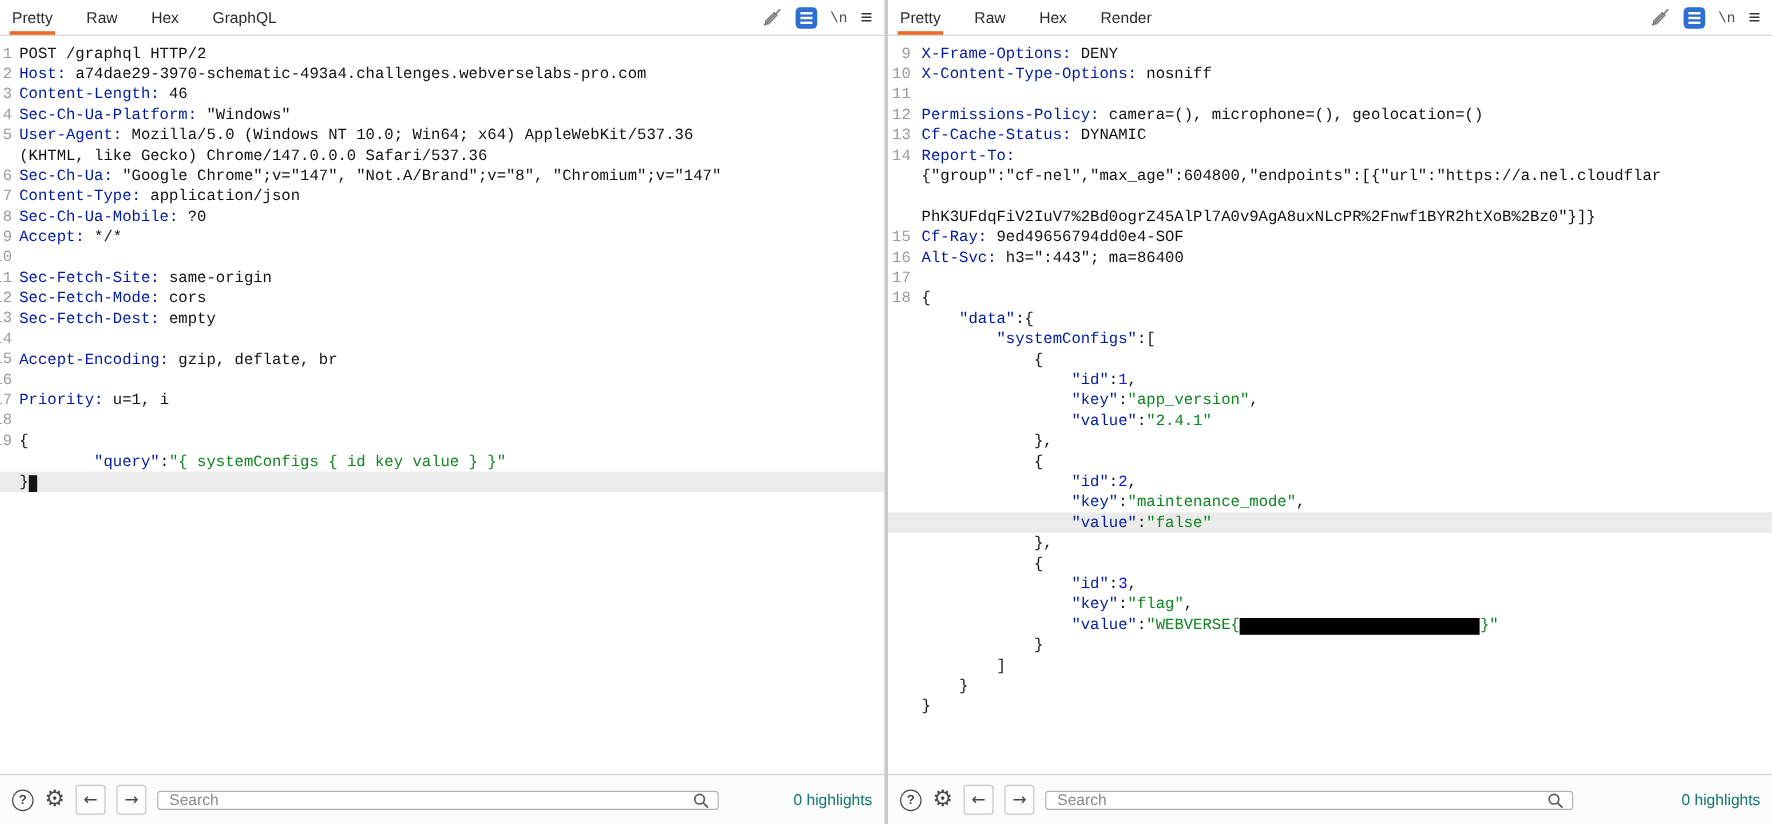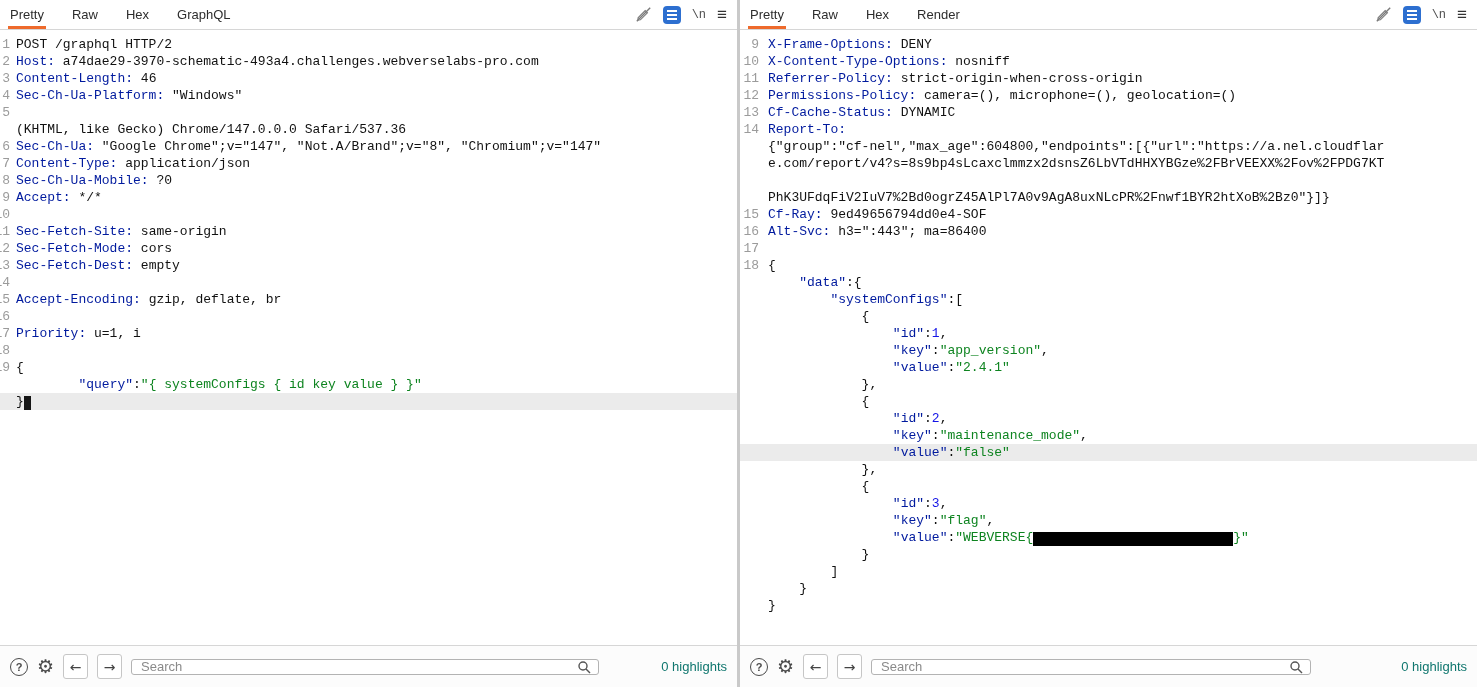--- a/index.html
+++ b/index.html
@@ -88,21 +88,21 @@
           </span>
         <span class="icon nl">\n</span>
         <span class="icon burger">≡</span>
       </div>
     </header>
     <div class="code">
         <div class="code-line"><span class="lnum">1</span><span class="lcontent"><span class="tk-p">POST /graphql HTTP/2</span></span></div>
         <div class="code-line"><span class="lnum">2</span><span class="lcontent"><span class="tk-h">Host:</span><span class="tk-p"> a74dae29-3970-schematic-493a4.challenges.webverselabs-pro.com</span></span></div>
         <div class="code-line"><span class="lnum">3</span><span class="lcontent"><span class="tk-h">Content-Length:</span><span class="tk-p"> 46</span></span></div>
         <div class="code-line"><span class="lnum">4</span><span class="lcontent"><span class="tk-h">Sec-Ch-Ua-Platform:</span><span class="tk-p"> "Windows"</span></span></div>
-        <div class="code-line"><span class="lnum">5</span></div>
+        <div class="code-line"><span class="lnum">5</span><span class="lcontent"><span class="tk-h">User-Agent:</span><span class="tk-p"> Mozilla/5.0 (Windows NT 10.0; Win64; x64) AppleWebKit/537.36</span></span></div>
         <div class="code-line"><span class="lnum"></span><span class="lcontent"><span class="tk-p">(KHTML, like Gecko) Chrome/147.0.0.0 Safari/537.36</span></span></div>
         <div class="code-line"><span class="lnum">6</span><span class="lcontent"><span class="tk-h">Sec-Ch-Ua:</span><span class="tk-p"> "Google Chrome";v="147", "Not.A/Brand";v="8", "Chromium";v="147"</span></span></div>
         <div class="code-line"><span class="lnum">7</span><span class="lcontent"><span class="tk-h">Content-Type:</span><span class="tk-p"> application/json</span></span></div>
         <div class="code-line"><span class="lnum">8</span><span class="lcontent"><span class="tk-h">Sec-Ch-Ua-Mobile:</span><span class="tk-p"> ?0</span></span></div>
         <div class="code-line"><span class="lnum">9</span><span class="lcontent"><span class="tk-h">Accept:</span><span class="tk-p"> */*</span></span></div>
         <div class="code-line"><span class="lnum">10</span></div>
         <div class="code-line"><span class="lnum">11</span><span class="lcontent"><span class="tk-h">Sec-Fetch-Site:</span><span class="tk-p"> same-origin</span></span></div>
         <div class="code-line"><span class="lnum">12</span><span class="lcontent"><span class="tk-h">Sec-Fetch-Mode:</span><span class="tk-p"> cors</span></span></div>
         <div class="code-line"><span class="lnum">13</span><span class="lcontent"><span class="tk-h">Sec-Fetch-Dest:</span><span class="tk-p"> empty</span></span></div>
         <div class="code-line"><span class="lnum">14</span></div>
@@ -152,26 +152,25 @@
         <span class="icon blue-format">
             <i></i>
           </span>
         <span class="icon nl">\n</span>
         <span class="icon burger">≡</span>
       </div>
     </header>
     <div class="code">
         <div class="code-line"><span class="lnum">9</span><span class="lcontent"><span class="tk-h">X-Frame-Options:</span><span class="tk-p"> DENY</span></span></div>
         <div class="code-line"><span class="lnum">10</span><span class="lcontent"><span class="tk-h">X-Content-Type-Options:</span><span class="tk-p"> nosniff</span></span></div>
-        <div class="code-line"><span class="lnum">11</span><span class="lcontent"><span class="tk-h">Referrer-Policy:</span><span class="tk-p"> strict-origin-when-cross-origin</span></span></div>
+        <div class="code-line"><span class="lnum">11</span></div>
         <div class="code-line"><span class="lnum">12</span><span class="lcontent"><span class="tk-h">Permissions-Policy:</span><span class="tk-p"> camera=(), microphone=(), geolocation=()</span></span></div>
         <div class="code-line"><span class="lnum">13</span><span class="lcontent"><span class="tk-h">Cf-Cache-Status:</span><span class="tk-p"> DYNAMIC</span></span></div>
         <div class="code-line"><span class="lnum">14</span><span class="lcontent"><span class="tk-h">Report-To:</span></span></div>
         <div class="code-line"><span class="lnum"></span><span class="lcontent"><span class="tk-p">{"group":"cf-nel","max_age":604800,"endpoints":[{"url":"https://a.nel.cloudflar</span></span></div>
-        <div class="code-line"><span class="lnum"></span><span class="lcontent"><span class="tk-p">e.com/report/v4?s=8s9bp4sLcaxclmmzx2dsnsZ6LbVTdHHXYBGze%2FBrVEEXX%2Fov%2FPDG7KT</span></span></div>
         <div class="code-line"><span class="lnum"></span></div>
         <div class="code-line"><span class="lnum"></span><span class="lcontent"><span class="tk-p">PhK3UFdqFiV2IuV7%2Bd0ogrZ45AlPl7A0v9AgA8uxNLcPR%2Fnwf1BYR2htXoB%2Bz0"}]}</span></span></div>
         <div class="code-line"><span class="lnum">15</span><span class="lcontent"><span class="tk-h">Cf-Ray:</span><span class="tk-p"> 9ed49656794dd0e4-SOF</span></span></div>
         <div class="code-line"><span class="lnum">16</span><span class="lcontent"><span class="tk-h">Alt-Svc:</span><span class="tk-p"> h3=":443"; ma=86400</span></span></div>
         <div class="code-line"><span class="lnum">17</span><span class="lcontent"></span></div>
         <div class="code-line"><span class="lnum">18</span><span class="lcontent"><span class="tk-p">{</span></span></div>
         <div class="code-line"><span class="lnum"></span><span class="lcontent"><span class="tk-p">    </span><span class="tk-h">"data"</span><span class="tk-p">:{</span></span></div>
         <div class="code-line"><span class="lnum"></span><span class="lcontent"><span class="tk-p">        </span><span class="tk-h">"systemConfigs"</span><span class="tk-p">:[</span></span></div>
         <div class="code-line"><span class="lnum"></span><span class="lcontent"><span class="tk-p">            {</span></span></div>
         <div class="code-line"><span class="lnum"></span><span class="lcontent"><span class="tk-p">                </span><span class="tk-h">"id"</span><span class="tk-p">:</span><span class="tk-d">1</span><span class="tk-p">,</span></span></div>

